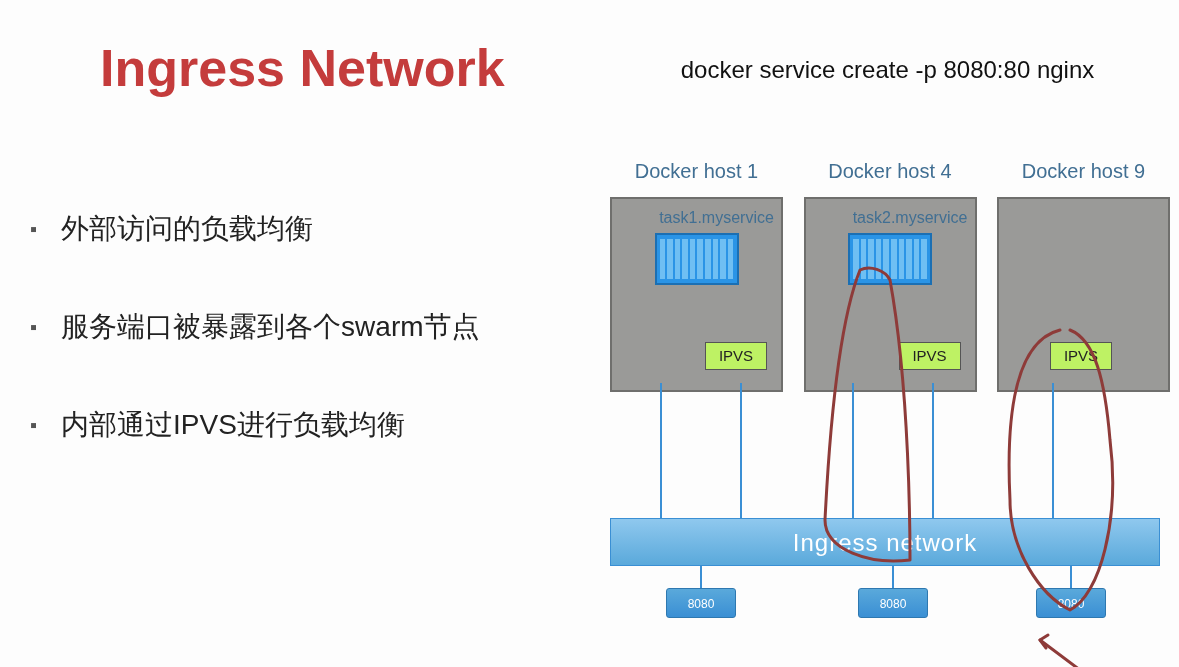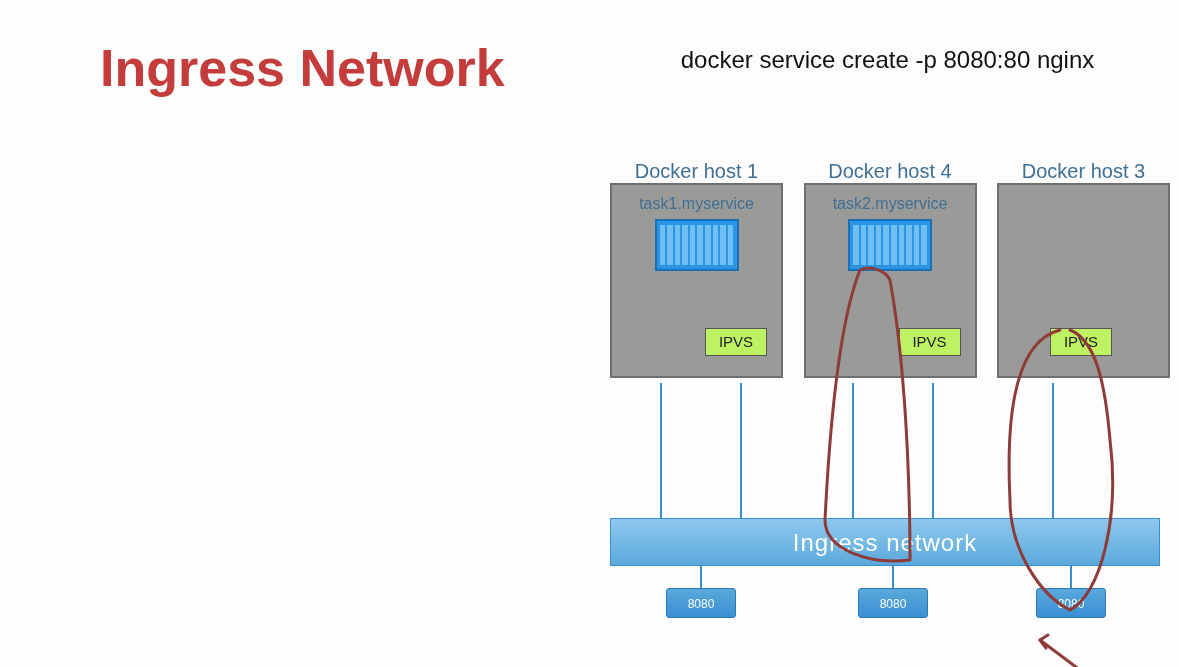--- a/index.html
+++ b/index.html
@@ -7,26 +7,26 @@
   .slide { position: relative; width: 1179px; height: 541px; }
 
   .title { position: absolute; left: 100px; top: 38px; font-size: 52px; font-weight: 700; color: #c43c3c; }
 
   .bullets { position: absolute; left: 30px; top: 210px; width: 560px; }
   .bullets li { list-style: none; font-size: 28px; color: #222; margin-bottom: 60px; display: flex; align-items: center; }
   .bullets li::before { content: "▪"; color: #555; font-size: 20px; margin-right: 24px; }
 
   .diag { position: absolute; left: 610px; top: 40px; width: 555px; height: 610px; }
   .diag-title { text-align: center; font-size: 34px; font-weight: 700; color: #111; }
-  .diag-sub { text-align: center; font-size: 24px; color: #111; margin-top: 6px; }
+  .diag-sub { text-align: center; font-size: 24px; color: #111; margin-top: 16px; }
 
   .hosts { position: absolute; top: 120px; left: 0; width: 560px; height: 250px; display: flex; justify-content: space-between; }
   .host { width: 173px; }
-  .host-label { text-align: center; font-size: 20px; color: #416f93; margin-bottom: 0; }
-  .host-box { position: relative; width: 173px; height: 195px; background: #9a9a98; border: 2px solid #6f6f6d; }
+  .host-label { text-align: center; font-size: 20px; color: #416f93; margin-bottom: 14px; }
+  .host-box { position: relative; width: 173px; height: 195px; background: #9a9a98; border: 2px solid #6f6f6d; padding-left: 20px; }
   .task-label { position: absolute; top: 10px; width: 100%; text-align: center; font-size: 16px; color: #416f93; }
   .container-ic { position: absolute; top: 34px; left: 50%; transform: translateX(-50%); width: 84px; height: 52px; background: #2a94e6; border: 2px solid #1b6fb3; display: flex; align-items: stretch; padding: 4px 3px; gap: 2px; }
   .container-ic span { flex: 1; background: #6fbff3; }
   .ipvs { position: absolute; bottom: 20px; right: 14px; width: 62px; height: 28px; background: #bef264; border: 1.5px solid #555; font-size: 15px; text-align: center; line-height: 26px; color: #222; }
   .host3 .ipvs { right: 56px; }
 
   
   .vline { position: absolute; width: 2px; background: #3a8fd4; top: 343px; height: 142px; }
   .vline.h1a { left: 50px; }
   .vline.h1b { left: 130px; }
@@ -48,20 +48,31 @@
 
   
   .anno-svg { position: absolute; left: 0; top: 0; width: 560px; height: 640px; pointer-events: none; }
 </style>
 </head>
 <body>
 
 <div class="slide">
   <div class="title">Ingress Network</div>
 
+  <ul class="bullets">
+    <li>
+        <span>外部访问的负载均衡</span>
+      </li>
+    <li>
+        <span>服务端口被暴露到各个swarm节点</span>
+      </li>
+    <li>
+        <span>内部通过IPVS进行负载均衡</span>
+      </li>
+  </ul>
 
   <div class="diag">
     <div class="diag-sub">docker service create -p 8080:80 nginx</div>
 
     <div class="hosts">
       <div class="host">
         <div class="host-label">Docker host 1</div>
         <div class="host-box">
           <div class="task-label">task1.myservice</div>
           <div class="container-ic">
@@ -92,21 +103,21 @@
               <span></span>
               <span></span>
               <span></span>
               <span></span>
               <span></span>
           </div>
           <div class="ipvs">IPVS</div>
         </div>
       </div>
       <div class="host host3">
-        <div class="host-label">Docker host 3</div>
+        <div class="host-label">Docker host 9</div>
         <div class="host-box">
           <div class="task-label"></div>
           <div class="ipvs">IPVS</div>
         </div>
       </div>
     </div>
 
     <div class="vline h1a"></div>
     <div class="vline h1b"></div>
     <div class="vline h2a"></div>

